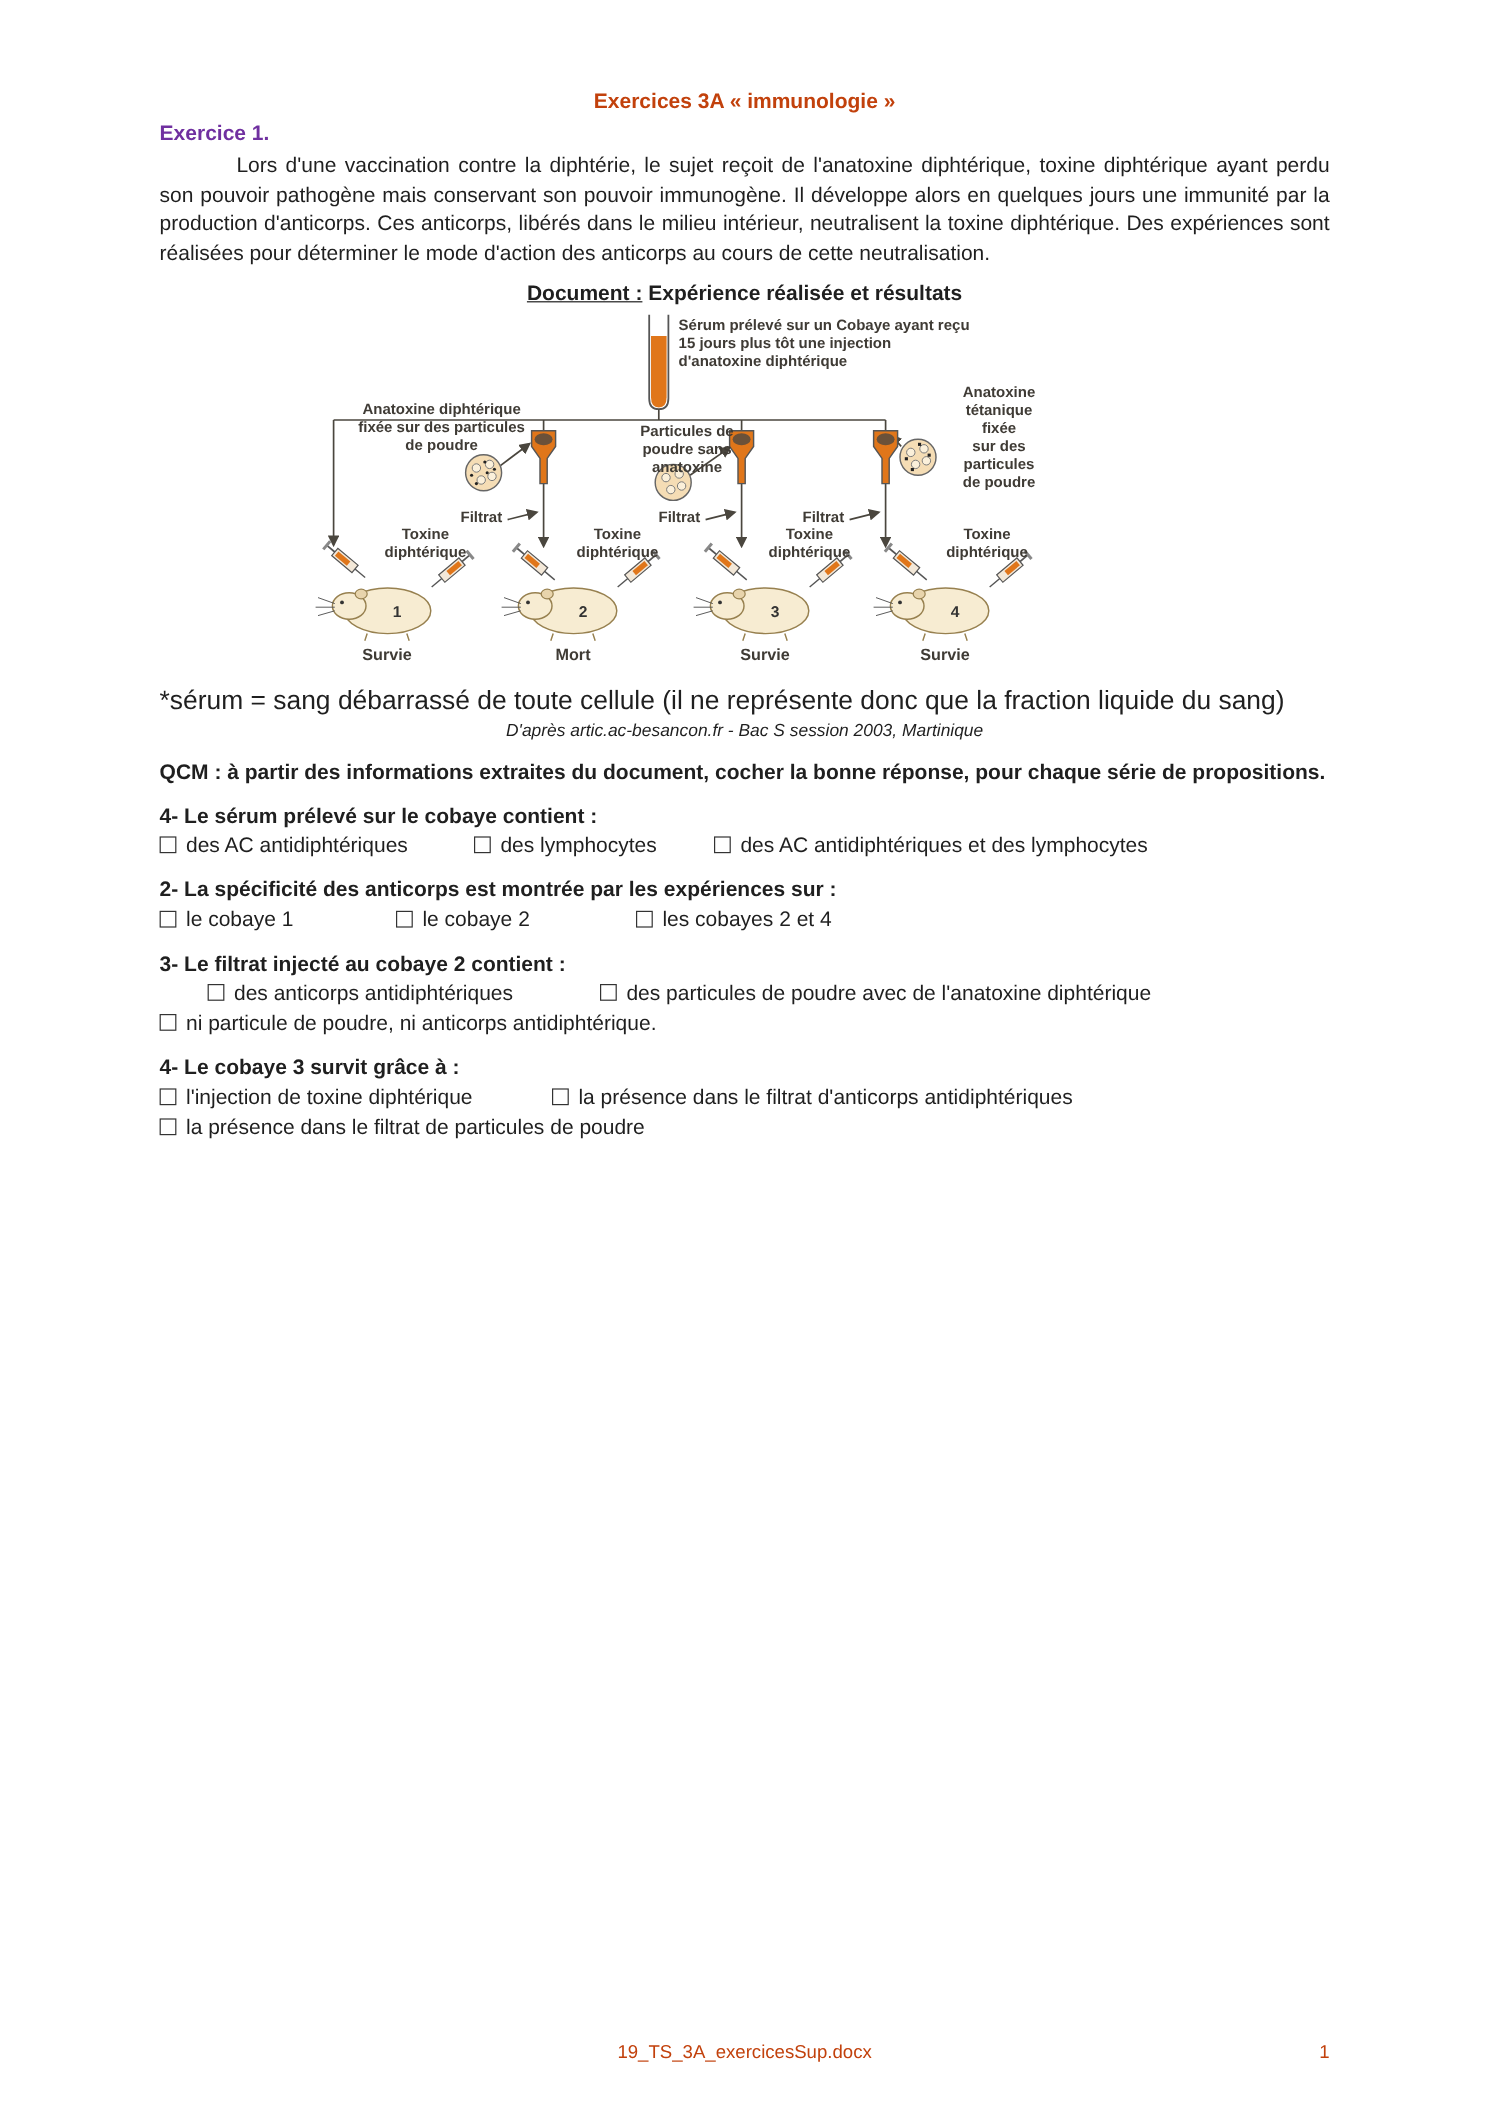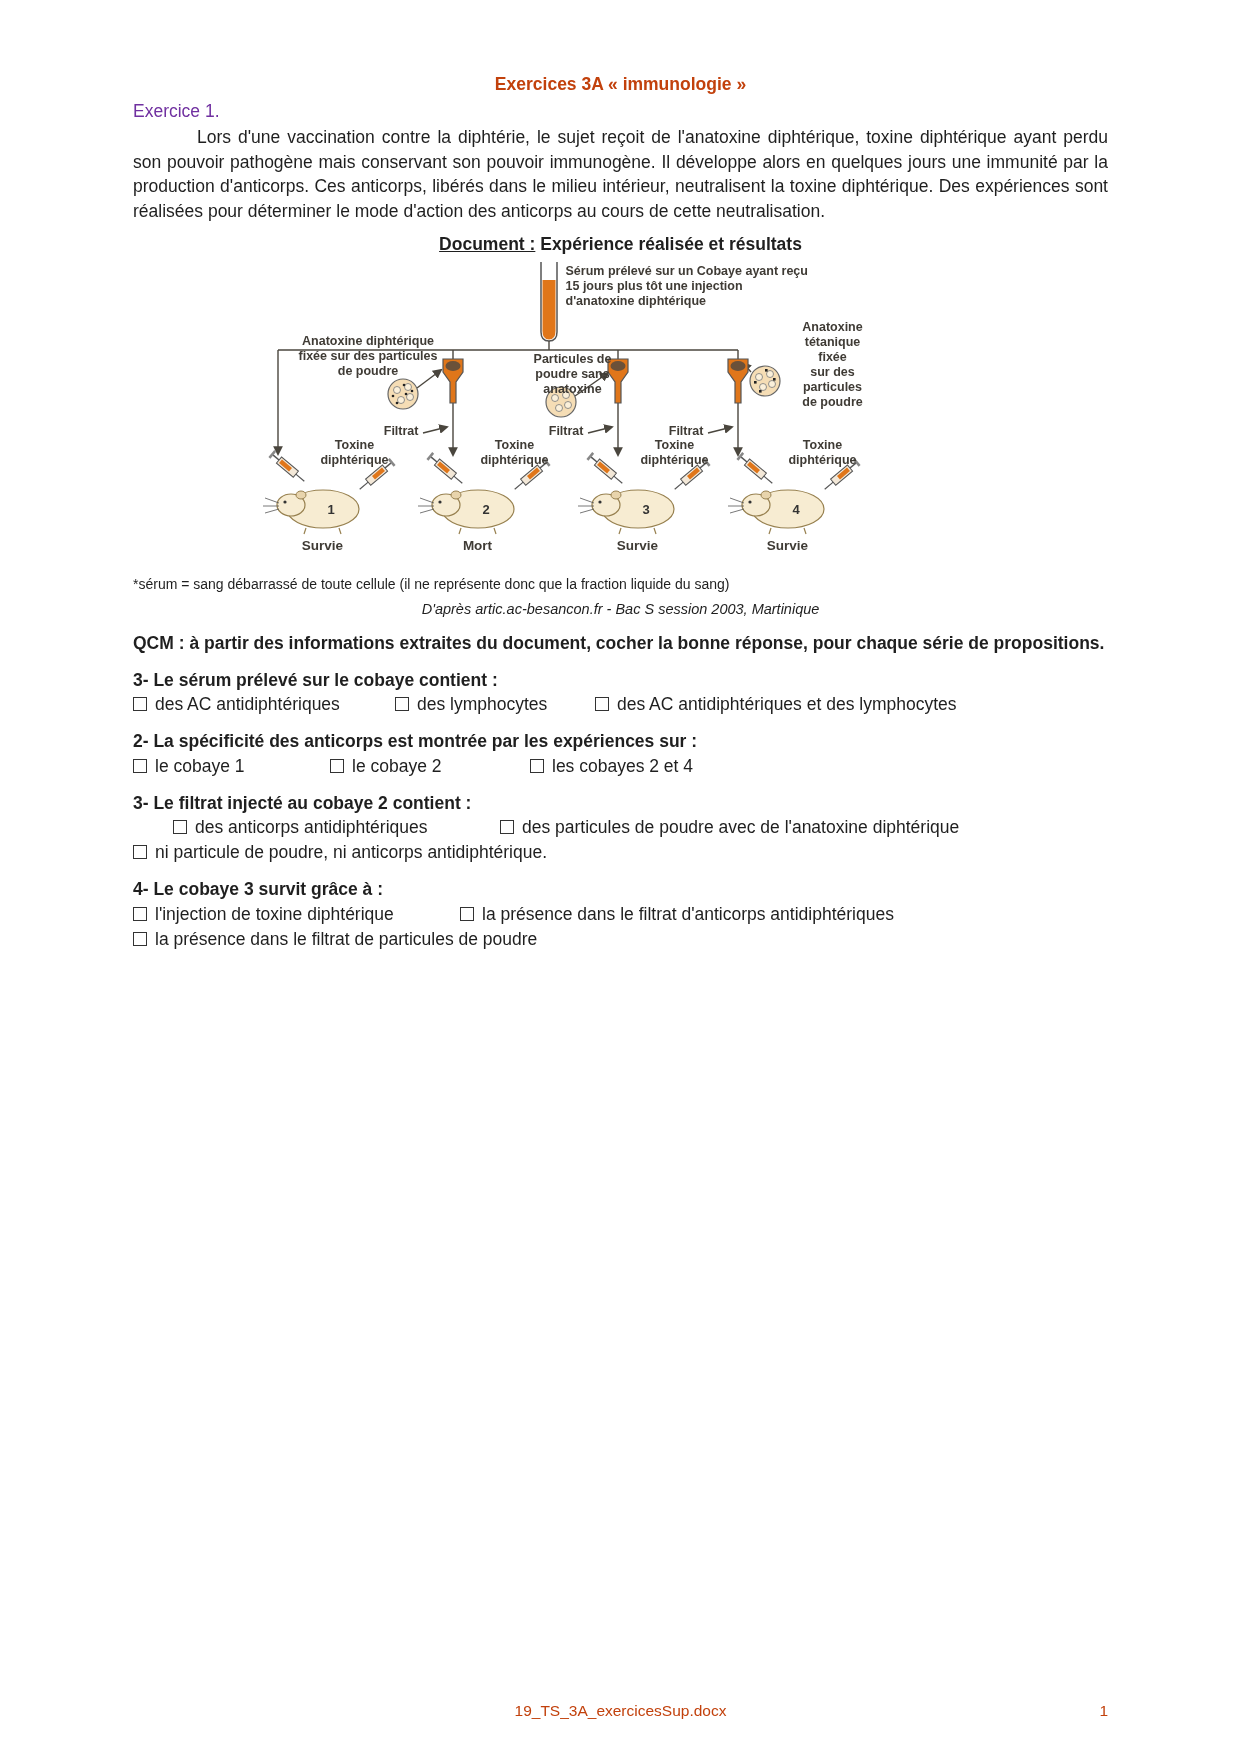--- a/index.html
+++ b/index.html
@@ -2,31 +2,31 @@
 <html><head>
 <meta charset="utf-8">
 <style>
   html,body{margin:0;padding:0;}
   body{
     width:1241px;height:1754px;position:relative;background:#ffffff;
     font-family:"Liberation Sans",sans-serif;color:#1f1f1f;overflow:hidden;
   }
   .content{padding:72px 133px 0 133px;width:975px;}
   .title{font-weight:bold;color:#c2410c;text-align:center;font-size:17.5px;line-height:24px;}
-  .exo{font-weight:normal;color:#7030A0;font-size:17.5px;line-height:24px;margin-top:3px;}
+  .exo{font-weight:bold;color:#7030A0;font-size:17.5px;line-height:24px;margin-top:3px;}
   .para{font-size:17.5px;line-height:24.5px;text-align:justify;text-indent:64px;margin-top:2px;}
   .docline{text-align:center;font-size:17.5px;line-height:24px;margin-top:9px;font-weight:bold;}
   .docline .u{text-decoration:underline;}
   .diagram{position:relative;width:720px;height:302px;margin:6px auto 4px auto;}
   .diagram svg{position:absolute;left:0;top:0;}
   .dlabel{position:absolute;font-weight:bold;color:#3f3b35;font-size:12.5px;line-height:15px;white-space:pre-line;}
   .dlabel.center{text-align:center;}
   .dlabel.right{text-align:right;}
   .result{position:absolute;font-weight:bold;color:#3f3b35;font-size:13.5px;text-align:center;width:100px;}
-  .note{font-size:14px;line-height:24px;margin-top:8px;}
+  .note{font-size:22px;line-height:24px;margin-top:8px;}
   .source{font-size:14.5px;font-style:italic;text-align:center;line-height:20px;margin-top:3px;}
   .qcm-intro{font-weight:bold;font-size:17.5px;line-height:24.5px;margin-top:12px;}
   .q{margin-top:12px;}
   .q-head{font-weight:bold;font-size:17.5px;line-height:24.5px;}
   .q-opts{font-size:17.5px;line-height:25px;}
   .opt{display:inline-block;vertical-align:top;}
   .cb{display:inline-block;width:12px;height:12px;border:1.5px solid #333;margin-right:8px;position:relative;top:1px;background:#fff;}
   .footer{position:absolute;left:133px;right:133px;top:1702px;font-size:15.5px;color:#c2410c;}
   .footer .fname{text-align:center;}
   .footer .pnum{position:absolute;right:0;top:0;}
@@ -253,21 +253,21 @@
     <div class="result" style="left:327px;top:276px;">Survie</div>
     <div class="result" style="left:477px;top:276px;">Survie</div>
   </div>
 
   <div class="note">*sérum = sang débarrassé de toute cellule (il ne représente donc que la fraction liquide du sang)</div>
   <div class="source">D'après artic.ac-besancon.fr - Bac S session 2003, Martinique</div>
 
   <div class="qcm-intro">QCM : à partir des informations extraites du document, cocher la bonne réponse, pour chaque série de propositions.</div>
 
   <div class="q">
-    <div class="q-head">3- Le sérum prélevé sur le cobaye contient :</div>
+    <div class="q-head">4- Le sérum prélevé sur le cobaye contient :</div>
     <div class="q-opts">
       <span class="opt" style="width:262px;"><span class="cb"></span><span>des AC antidiphtériques</span></span><span class="opt" style="width:200px;"><span class="cb"></span><span>des lymphocytes</span></span><span class="opt"><span class="cb"></span><span>des AC antidiphtériques et des lymphocytes</span></span>
     </div>
   </div>
 
   <div class="q">
     <div class="q-head">2- La spécificité des anticorps est montrée par les expériences sur :</div>
     <div class="q-opts">
       <span class="opt" style="width:197px;"><span class="cb"></span><span>le cobaye 1</span></span><span class="opt" style="width:200px;"><span class="cb"></span><span>le cobaye 2</span></span><span class="opt"><span class="cb"></span><span>les cobayes 2 et 4</span></span>
     </div>

